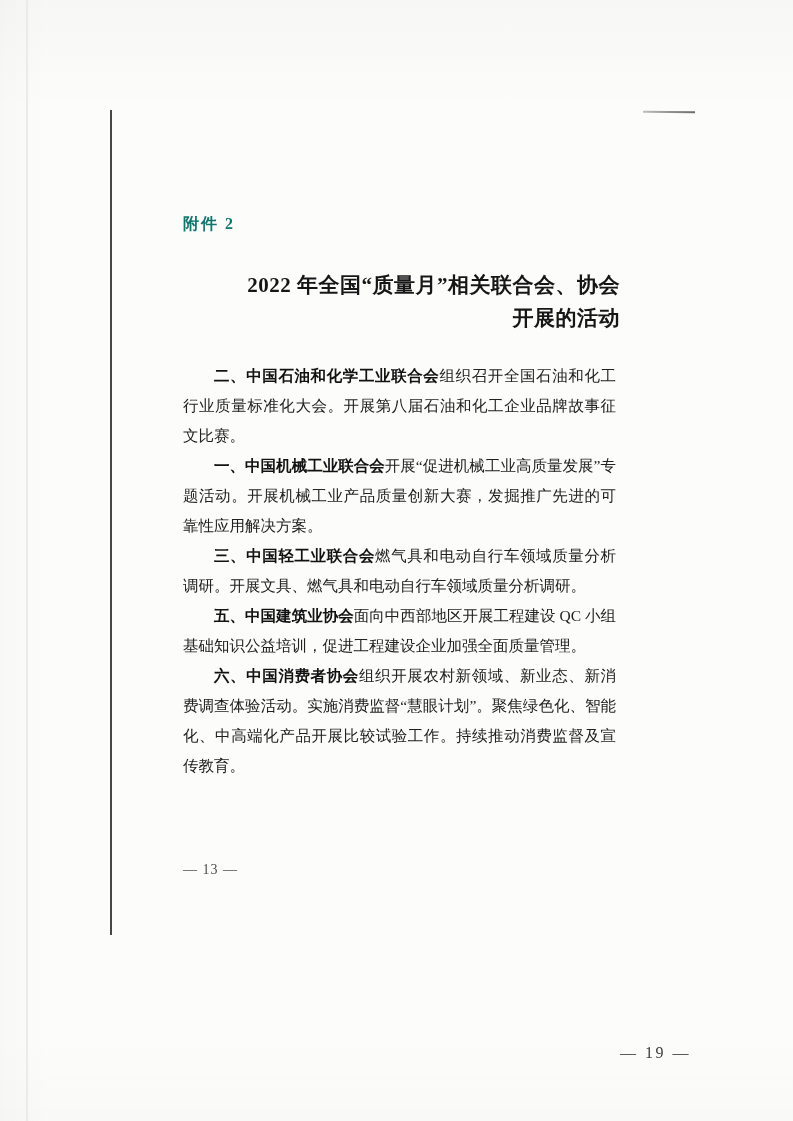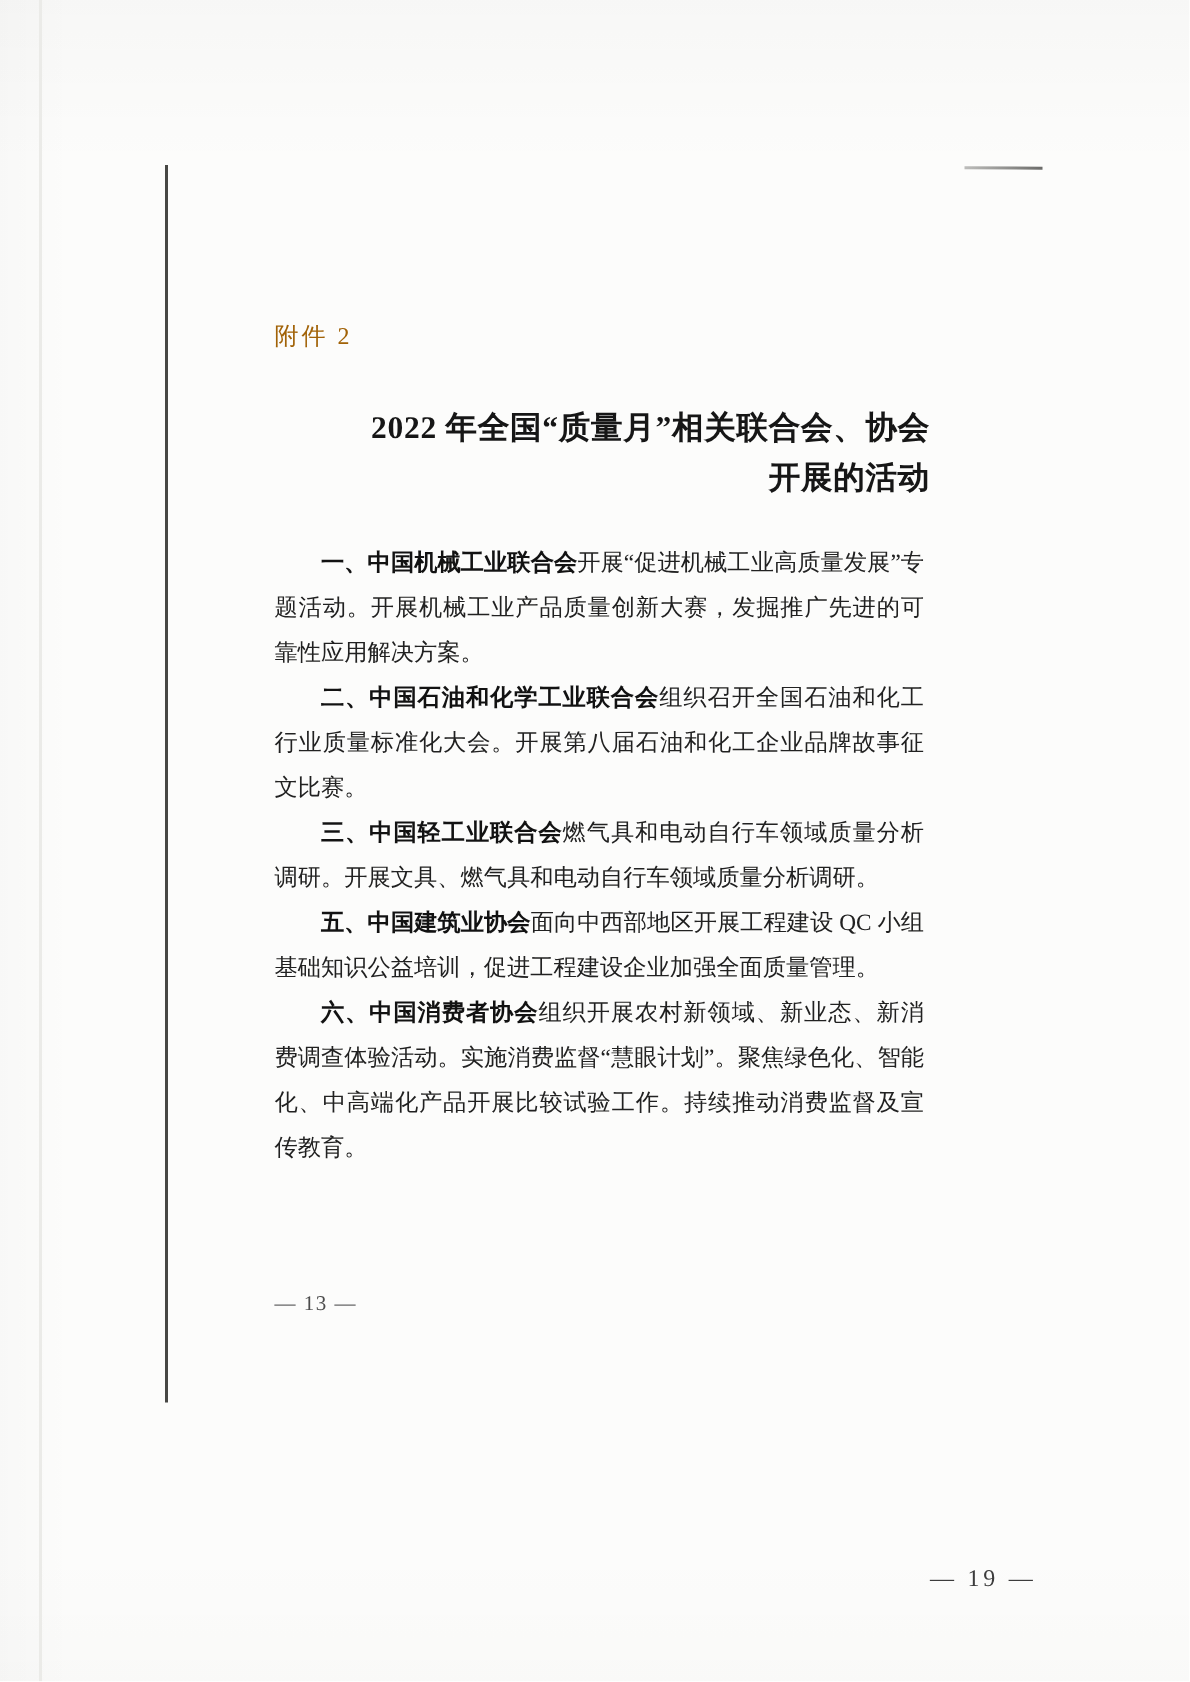--- a/index.html
+++ b/index.html
@@ -31,23 +31,23 @@
     background:#474744;
   }
   .scan-dash {
     position:absolute; left:643px; top:111px;
     width:52px; height:2px;
     background:linear-gradient(to right, #bdbdbb, #6b6b69);
     transform:rotate(0.4deg);
   }
   .attachment {
     position:absolute; left:183px; top:214px;
-    font-size:16px; color:#a16207;
+    font-size:16px; color:#0f766e;
     letter-spacing:2px;
-    font-weight:400;
+    font-weight:700;
   }
   .doc-title {
     position:absolute; left:183px; top:265px;
     width:433px; margin:4px;
     text-align:right;
     font-size:21px; line-height:33px;
     font-weight:700; color:#161616;
     letter-spacing:0.5px;
   }
   .doc-body {
@@ -88,24 +88,24 @@
 
   <div class="attachment">附件 2</div>
 
   <h1 class="doc-title">
     <span>2022 年全国“质量月”相关联合会、协会</span><br>
     <span>开展的活动</span>
   </h1>
 
   <div class="doc-body">
     <p>
-      <span class="lead">一、中国机械工业联合会</span><span>开展“促进机械工业高质量发展”专题活动。开展机械工业产品质量创新大赛，发掘推广先进的可靠性应用解决方案。</span>
+      <span class="lead">二、中国石油和化学工业联合会</span><span>组织召开全国石油和化工行业质量标准化大会。开展第八届石油和化工企业品牌故事征文比赛。</span>
     </p>
     <p>
-      <span class="lead">二、中国石油和化学工业联合会</span><span>组织召开全国石油和化工行业质量标准化大会。开展第八届石油和化工企业品牌故事征文比赛。</span>
+      <span class="lead">一、中国机械工业联合会</span><span>开展“促进机械工业高质量发展”专题活动。开展机械工业产品质量创新大赛，发掘推广先进的可靠性应用解决方案。</span>
     </p>
     <p>
       <span class="lead">三、中国轻工业联合会</span><span>燃气具和电动自行车领域质量分析调研。开展文具、燃气具和电动自行车领域质量分析调研。</span>
     </p>
     <p>
       <span class="lead">五、中国建筑业协会</span><span>面向中西部地区开展工程建设 QC 小组基础知识公益培训，促进工程建设企业加强全面质量管理。</span>
     </p>
     <p>
       <span class="lead">六、中国消费者协会</span><span>组织开展农村新领域、新业态、新消费调查体验活动。实施消费监督“慧眼计划”。聚焦绿色化、智能化、中高端化产品开展比较试验工作。持续推动消费监督及宣传教育。</span>
     </p>

